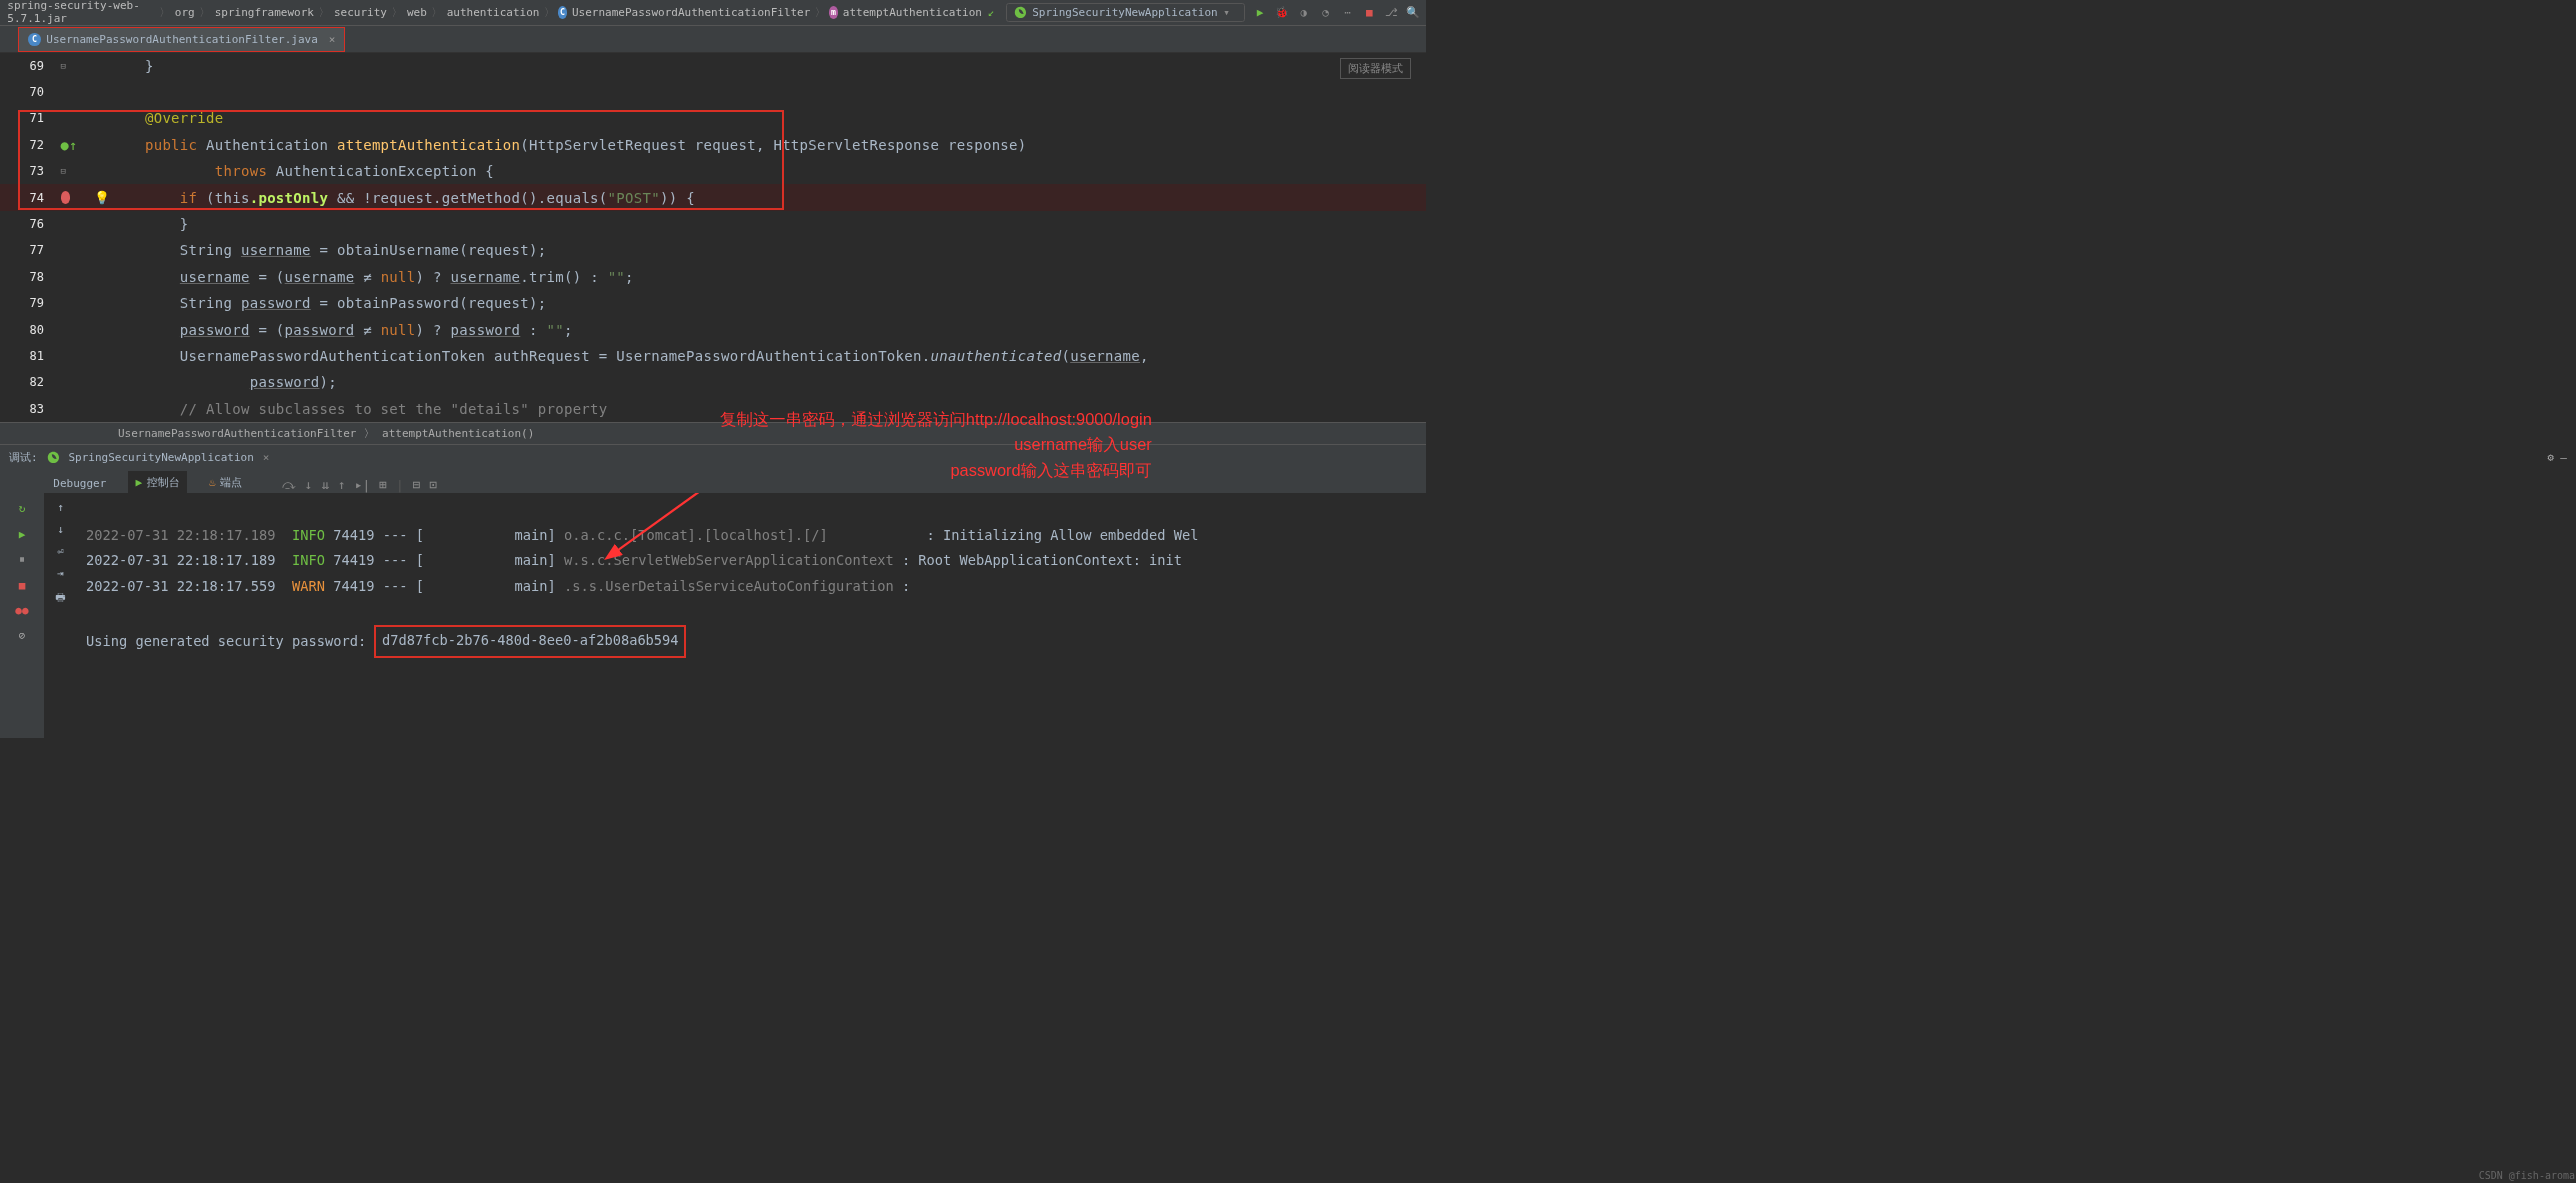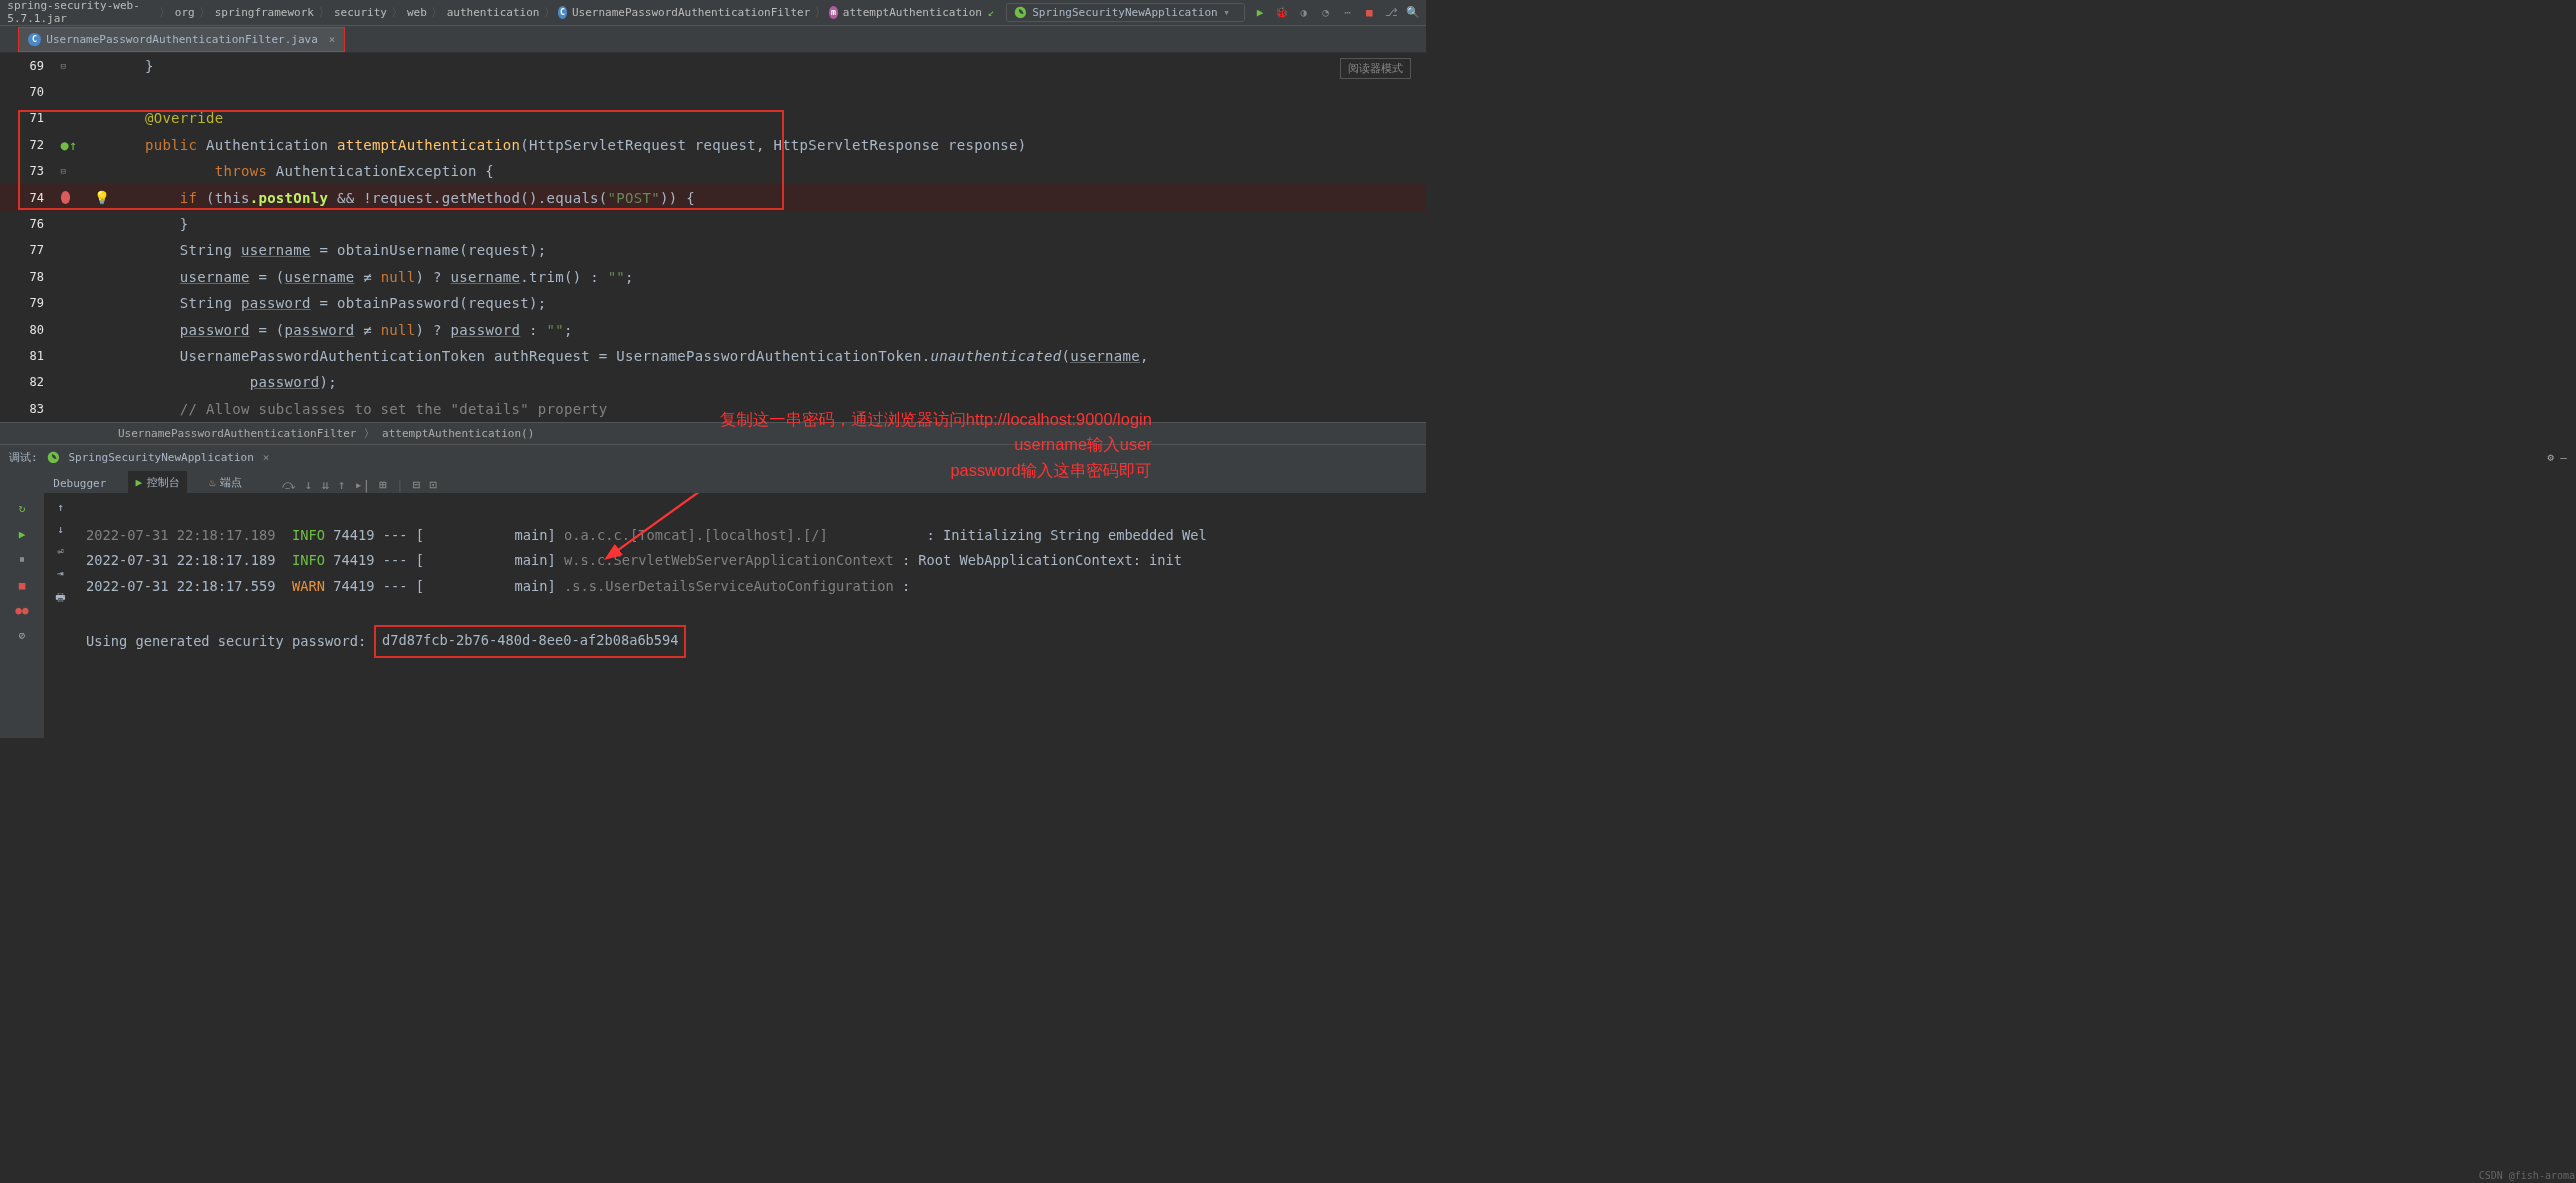--- a/index.html
+++ b/index.html
@@ -448,21 +448,21 @@
     <span class="sb-icon">⊘</span>
   </div>
   <div class="console-sidebar2">
     <span class="sb-icon">↑</span>
     <span class="sb-icon">↓</span>
     <span class="sb-icon">⏎</span>
     <span class="sb-icon">⇥</span>
     <span class="sb-icon">🖶</span>
   </div>
   <div class="console-content">
-<span class="log-gray">2022-07-31 22:18:17.189</span>  <span class="log-info">INFO</span> <span>74419 --- [</span>           <span>main]</span> <span class="log-gray">o.a.c.c.[Tomcat].[localhost].[/]</span>            <span>: Initializing String embedded Wel</span>
+<span class="log-gray">2022-07-31 22:18:17.189</span>  <span class="log-info">INFO</span> <span>74419 --- [</span>           <span>main]</span> <span class="log-gray">o.a.c.c.[Tomcat].[localhost].[/]</span>            <span>: Initializing Allow embedded Wel</span>
 <span>2022-07-31 22:18:17.189</span>  <span class="log-info">INFO</span> <span>74419 --- [</span>           <span>main]</span> <span class="log-gray">w.s.c.ServletWebServerApplicationContext</span> <span>: Root WebApplicationContext: init</span>
 <span>2022-07-31 22:18:17.559</span>  <span class="log-warn">WARN</span> <span>74419 --- [</span>           <span>main]</span> <span class="log-gray">.s.s.UserDetailsServiceAutoConfiguration</span> <span>:</span>
 
 <span>Using generated security password: </span><span class="pwd-box"><span>d7d87fcb-2b76-480d-8ee0-af2b08a6b594</span></span>
     
     <svg class="arrow-svg" style="left:520px; top:-55px;" width="182" height="128" viewBox="0 0 200 140">
       <defs>
           <marker id="ah" markerWidth="10" markerHeight="10" refX="2" refY="3" orient="auto">
             <path d="M0,0 L0,6 L8,3 z" fill="#ff3333"></path>
           </marker>

